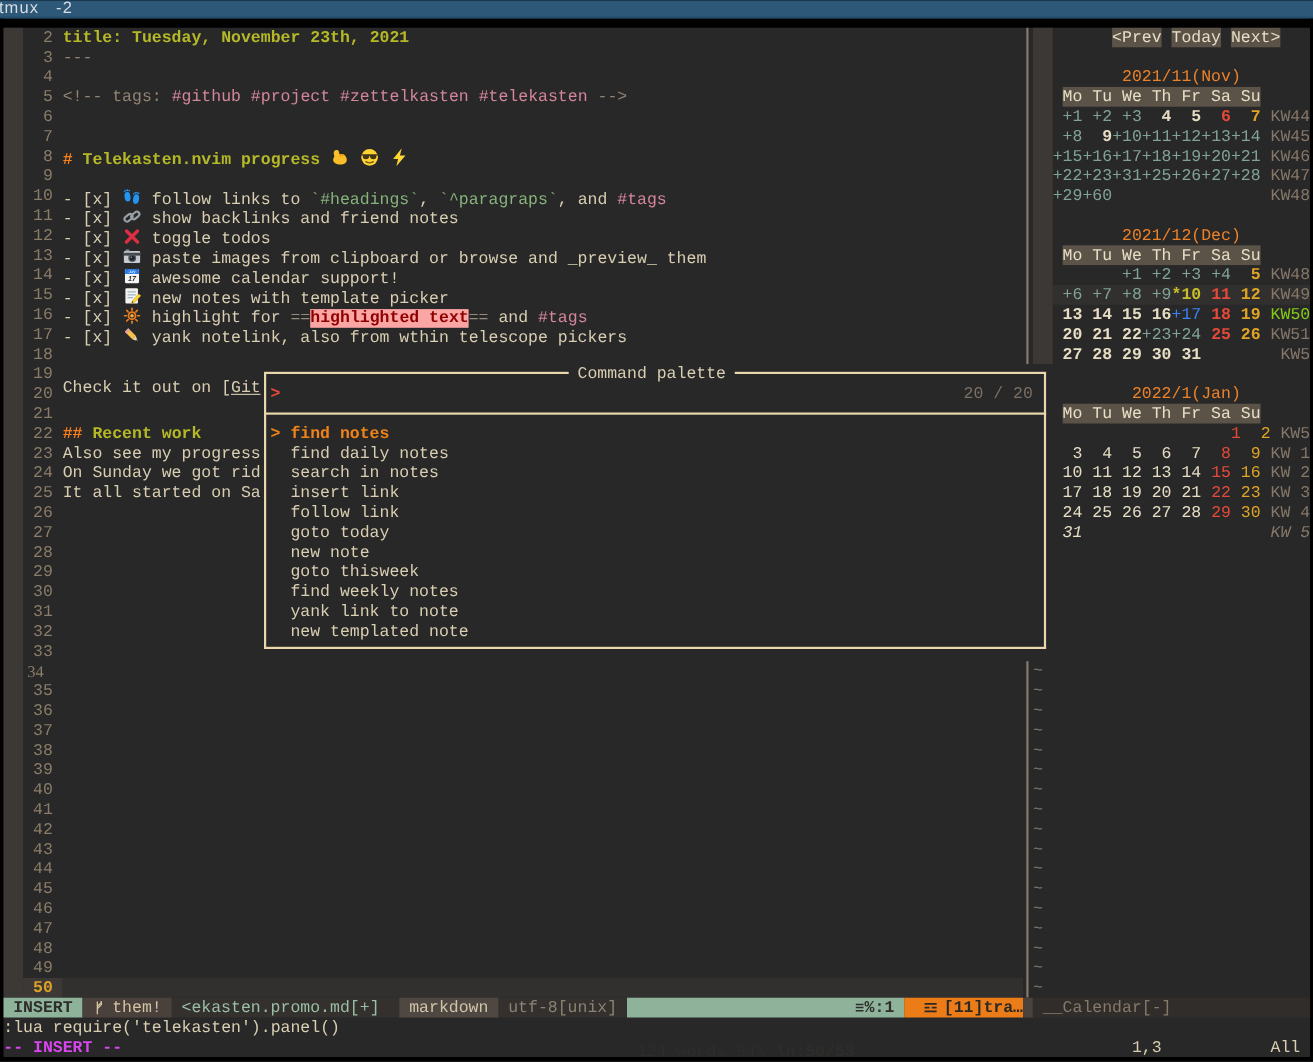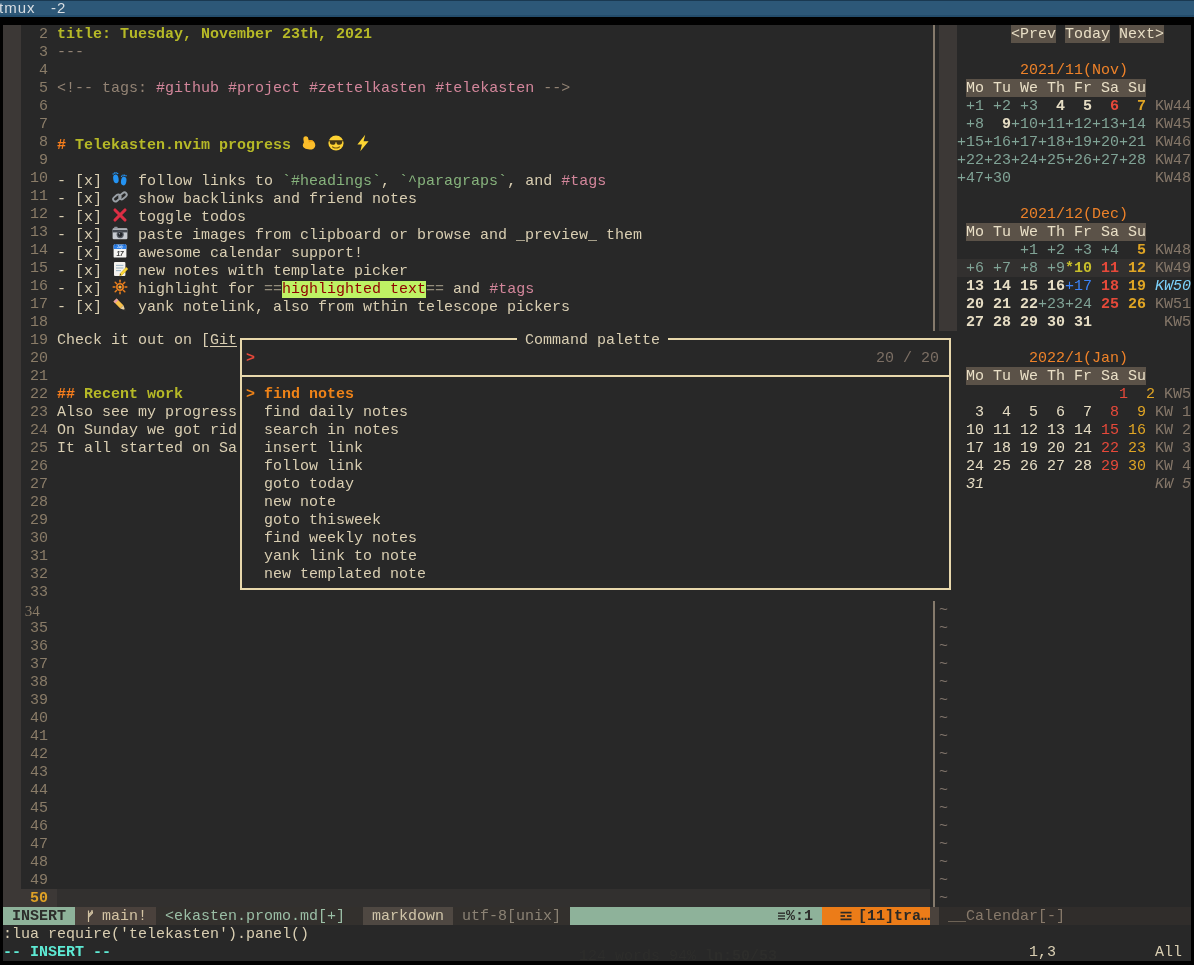--- a/index.html
+++ b/index.html
@@ -104,33 +104,33 @@
           <path d="M9 14V15.8"></path>
           <path d="M2.2 9H4"></path>
           <path d="M14 9H15.8"></path>
           <path d="M4.2 4.2L5.5 5.5"></path>
           <path d="M12.5 12.5L13.8 13.8"></path>
           <path d="M13.8 4.2L12.5 5.5"></path>
           <path d="M5.5 12.5L4.2 13.8"></path>
         </g>
         <circle cx="9" cy="9" r="3.2" fill="none" stroke="#ec7f1d" stroke-width="1.6"></circle>
         <circle cx="9" cy="9" r="1.6" fill="#f5b043"></circle>
-      </svg></i><span style="color:#d9ceb2;">&nbsp;highlight&nbsp;for&nbsp;</span><span style="color:#948d7c;">==</span><span style="color:#8f0000;background:#bef264;font-weight:normal">highlighted&nbsp;text</span><span style="color:#948d7c;">==</span><span style="color:#d9ceb2;text-align:center;">&nbsp;and&nbsp;</span><span style="color:#d3869b;">#tags</span></div>
+      </svg></i><span style="color:#d9ceb2;">&nbsp;highlight&nbsp;for&nbsp;</span><span style="color:#948d7c;">==</span><span style="color:#8f0000;background:#fca5a5;font-weight:bold">highlighted&nbsp;text</span><span style="color:#948d7c;">==</span><span style="color:#d9ceb2;text-align:center;">&nbsp;and&nbsp;</span><span style="color:#d3869b;">#tags</span></div>
 <div class="a" style="left:21px;top:296px;color:#8a7c68;">&nbsp;17</div>
 <div class="a" style="left:57px;top:296px;"><span style="color:#d9ceb2;">-&nbsp;[x]&nbsp;</span><i class="e"><svg width="18" height="18" viewBox="0 0 18 18">
         <g transform="rotate(-45 9 9)">
           <rect x="6.8" y="2" width="4.4" height="9.6" fill="#f7c04a"></rect>
           <rect x="6.8" y="2" width="4.4" height="2.4" fill="#e89ba8"></rect>
           <path d="M6.8 11.6 h4.4 L9 16.4 Z" fill="#ecd3a2"></path>
           <path d="M8.2 14.6 L9.8 14.6 L9 16.4 Z" fill="#3a3a3a"></path>
         </g>
       </svg></i><span style="color:#d9ceb2;">&nbsp;yank&nbsp;notelink,&nbsp;also&nbsp;from&nbsp;wthin&nbsp;telescope&nbsp;pickers</span></div>
 <div class="a" style="left:21px;top:314px;color:#8a7c68;">&nbsp;18</div>
 <div class="a" style="left:21px;top:332px;color:#8a7c68;">&nbsp;19</div>
-<div class="a" style="left:57px;top:332px;"><span style="color:#d9ceb2;">Check&nbsp;it&nbsp;out&nbsp;on&nbsp;[</span><span style="color:#d9ceb2;text-decoration:underline;text-underline-offset:2px;">Git</span></div>
+<div class="a" style="left:57px;top:344px;"><span style="color:#d9ceb2;">Check&nbsp;it&nbsp;out&nbsp;on&nbsp;[</span><span style="color:#d9ceb2;text-decoration:underline;text-underline-offset:2px;">Git</span></div>
 <div class="a" style="left:21px;top:350px;color:#8a7c68;">&nbsp;20</div>
 <div class="a" style="left:21px;top:368px;color:#8a7c68;">&nbsp;21</div>
 <div class="a" style="left:21px;top:386px;color:#8a7c68;">&nbsp;22</div>
 <div class="a" style="left:57px;top:386px;"><span style="color:#f87e1c;font-weight:bold;">##&nbsp;</span><span style="color:#b6b927;font-weight:bold;">Recent&nbsp;work</span></div>
 <div class="a" style="left:21px;top:404px;color:#8a7c68;">&nbsp;23</div>
 <div class="a" style="left:57px;top:404px;"><span style="color:#d9ceb2;">Also&nbsp;see&nbsp;my&nbsp;progress</span></div>
 <div class="a" style="left:21px;top:422px;color:#8a7c68;">&nbsp;24</div>
 <div class="a" style="left:57px;top:422px;"><span style="color:#d9ceb2;">On&nbsp;Sunday&nbsp;we&nbsp;got&nbsp;rid</span></div>
 <div class="a" style="left:21px;top:440px;color:#8a7c68;">&nbsp;25</div>
 <div class="a" style="left:57px;top:440px;"><span style="color:#d9ceb2;">It&nbsp;all&nbsp;started&nbsp;on&nbsp;Sa</span></div>
@@ -164,29 +164,29 @@
 <div class="a" style="left:1065px;top:25px;width:45px;height:18px;background:#5b5248;"></div>
 <div class="a" style="left:1065px;top:26px;color:#e9dfc6;">Today</div>
 <div class="a" style="left:1119px;top:25px;width:45px;height:18px;background:#5b5248;"></div>
 <div class="a" style="left:1119px;top:26px;color:#e9dfc6;">Next&gt;</div>
 <div class="a" style="left:1020px;top:62px;color:#ee8229;">2021/11(Nov)</div>
 <div class="a" style="left:966px;top:79px;width:180px;height:18px;background:#5b5248;"></div>
 <div class="a" style="left:966px;top:80px;color:#e9dfc6;">Mo&nbsp;Tu&nbsp;We&nbsp;Th&nbsp;Fr&nbsp;Sa&nbsp;Su</div>
 <div class="a" style="left:957px;top:98px;"><span style="color:#80a396;">&nbsp;+1&nbsp;+2&nbsp;+3</span><span style="color:#e6ddc4;font-weight:bold;">&nbsp;&nbsp;4&nbsp;&nbsp;5</span><span style="color:#e6493a;font-weight:bold;">&nbsp;&nbsp;6</span><span style="color:#e0a524;font-weight:bold;">&nbsp;&nbsp;7</span><span style="color:#857769;">&nbsp;KW44</span></div>
 <div class="a" style="left:957px;top:116px;"><span style="color:#80a396;">&nbsp;+8</span><span style="color:#e6ddc4;font-weight:bold;">&nbsp;&nbsp;9</span><span style="color:#80a396;">+10+11+12+13+14</span><span style="color:#857769;">&nbsp;KW45</span></div>
 <div class="a" style="left:957px;top:134px;"><span style="color:#80a396;">+15+16+17+18+19+20+21</span><span style="color:#857769;">&nbsp;KW46</span></div>
-<div class="a" style="left:957px;top:152px;"><span style="color:#80a396;">+22+23+24+25+26+27+28</span><span style="color:#857769;">&nbsp;KW47</span></div>
-<div class="a" style="left:957px;top:170px;"><span style="color:#80a396;">+47+30</span><span style="color:#857769;">&nbsp;&nbsp;&nbsp;&nbsp;&nbsp;&nbsp;&nbsp;&nbsp;&nbsp;&nbsp;&nbsp;&nbsp;&nbsp;&nbsp;&nbsp;&nbsp;KW48</span></div>
+<div class="a" style="left:957px;top:152px;"><span style="color:#80a396;">+22+23+31+25+26+27+28</span><span style="color:#857769;">&nbsp;KW47</span></div>
+<div class="a" style="left:957px;top:170px;"><span style="color:#80a396;">+29+60</span><span style="color:#857769;">&nbsp;&nbsp;&nbsp;&nbsp;&nbsp;&nbsp;&nbsp;&nbsp;&nbsp;&nbsp;&nbsp;&nbsp;&nbsp;&nbsp;&nbsp;&nbsp;KW48</span></div>
 <div class="a" style="left:1020px;top:206px;color:#ee8229;">2021/12(Dec)</div>
 <div class="a" style="left:966px;top:223px;width:180px;height:18px;background:#5b5248;"></div>
 <div class="a" style="left:966px;top:224px;color:#e9dfc6;">Mo&nbsp;Tu&nbsp;We&nbsp;Th&nbsp;Fr&nbsp;Sa&nbsp;Su</div>
 <div class="a" style="left:957px;top:242px;"><span style="color:#e6ddc4;">&nbsp;&nbsp;&nbsp;&nbsp;&nbsp;&nbsp;&nbsp;</span><span style="color:#80a396;">+1&nbsp;+2&nbsp;+3&nbsp;+4</span><span style="color:#e0a524;font-weight:bold;">&nbsp;&nbsp;5</span><span style="color:#857769;">&nbsp;KW48</span></div>
 <div class="a" style="left:957px;top:259px;width:237px;height:18px;background:#32302f;"></div>
 <div class="a" style="left:957px;top:260px;"><span style="color:#80a396;">&nbsp;+6&nbsp;+7&nbsp;+8&nbsp;+9</span><span style="color:#c8bf2b;font-weight:bold;">*10</span><span style="color:#e6493a;font-weight:bold;">&nbsp;11</span><span style="color:#e0a524;font-weight:bold;">&nbsp;12</span><span style="color:#857769;">&nbsp;KW49</span></div>
-<div class="a" style="left:957px;top:278px;"><span style="color:#e6ddc4;font-weight:bold;">&nbsp;13&nbsp;14&nbsp;15&nbsp;16</span><span style="color:#3b82f6;">+17</span><span style="color:#e6493a;font-weight:bold;">&nbsp;18</span><span style="color:#e0a524;font-weight:bold;">&nbsp;19</span><span style="color:#7dd3fc;font-style:italic;">&nbsp;KW50</span></div>
+<div class="a" style="left:957px;top:278px;"><span style="color:#e6ddc4;font-weight:bold;">&nbsp;13&nbsp;14&nbsp;15&nbsp;16</span><span style="color:#3b82f6;">+17</span><span style="color:#e6493a;font-weight:bold;">&nbsp;18</span><span style="color:#e0a524;font-weight:bold;">&nbsp;19</span><span style="color:#84cc16;">&nbsp;KW50</span></div>
 <div class="a" style="left:957px;top:296px;"><span style="color:#e6ddc4;font-weight:bold;">&nbsp;20&nbsp;21&nbsp;22</span><span style="color:#80a396;">+23+24</span><span style="color:#e6493a;font-weight:bold;">&nbsp;25</span><span style="color:#e0a524;font-weight:bold;">&nbsp;26</span><span style="color:#857769;">&nbsp;KW51</span></div>
 <div class="a" style="left:957px;top:314px;"><span style="color:#e6ddc4;font-weight:bold;">&nbsp;27&nbsp;28&nbsp;29&nbsp;30&nbsp;31</span><span style="color:#857769;">&nbsp;&nbsp;&nbsp;&nbsp;&nbsp;&nbsp;&nbsp;&nbsp;KW5</span></div>
 <div class="a" style="left:1029px;top:350px;color:#ee8229;">2022/1(Jan)</div>
 <div class="a" style="left:966px;top:367px;width:180px;height:18px;background:#5b5248;"></div>
 <div class="a" style="left:966px;top:368px;color:#e9dfc6;">Mo&nbsp;Tu&nbsp;We&nbsp;Th&nbsp;Fr&nbsp;Sa&nbsp;Su</div>
 <div class="a" style="left:957px;top:386px;"><span style="color:#e6ddc4;">&nbsp;&nbsp;&nbsp;&nbsp;&nbsp;&nbsp;&nbsp;&nbsp;&nbsp;&nbsp;&nbsp;&nbsp;&nbsp;&nbsp;&nbsp;&nbsp;&nbsp;</span><span style="color:#e6493a;">&nbsp;1</span><span style="color:#e0a524;">&nbsp;&nbsp;2</span><span style="color:#857769;">&nbsp;KW52</span></div>
 <div class="a" style="left:957px;top:404px;"><span style="color:#e6ddc4;">&nbsp;&nbsp;3&nbsp;&nbsp;4&nbsp;&nbsp;5&nbsp;&nbsp;6&nbsp;&nbsp;7</span><span style="color:#e6493a;">&nbsp;&nbsp;8</span><span style="color:#e0a524;">&nbsp;&nbsp;9</span><span style="color:#857769;">&nbsp;KW&nbsp;1</span></div>
 <div class="a" style="left:957px;top:422px;"><span style="color:#e6ddc4;">&nbsp;10&nbsp;11&nbsp;12&nbsp;13&nbsp;14</span><span style="color:#e6493a;">&nbsp;15</span><span style="color:#e0a524;">&nbsp;16</span><span style="color:#857769;">&nbsp;KW&nbsp;2</span></div>
 <div class="a" style="left:957px;top:440px;"><span style="color:#e6ddc4;">&nbsp;17&nbsp;18&nbsp;19&nbsp;20&nbsp;21</span><span style="color:#e6493a;">&nbsp;22</span><span style="color:#e0a524;">&nbsp;23</span><span style="color:#857769;">&nbsp;KW&nbsp;3</span></div>
 <div class="a" style="left:957px;top:458px;"><span style="color:#e6ddc4;">&nbsp;24&nbsp;25&nbsp;26&nbsp;27&nbsp;28</span><span style="color:#e6493a;">&nbsp;29</span><span style="color:#e0a524;">&nbsp;30</span><span style="color:#857769;">&nbsp;KW&nbsp;4</span></div>
@@ -234,21 +234,21 @@
 <div class="a" style="left:3px;top:907px;width:72px;height:18px;background:#8eb29a;"></div>
 <div class="a" style="left:3px;top:908px;color:#2d2d2b;font-weight:bold;">&nbsp;INSERT&nbsp;</div>
 <div class="a" style="left:75px;top:907px;width:81px;height:18px;background:#4a413c;"></div>
 <div class="a" style="left:84px;top:907px;width:9px;height:18px"><svg width="9" height="18" viewBox="0 0 9 18">
       <g stroke="#d4c4a4" stroke-width="1.2" fill="none">
         <path d="M4.5 3.5 V15"></path>
         <path d="M4.5 8 L8 4.5 V3"></path>
         <path d="M4.5 10 L8.4 6 V4.5"></path>
       </g>
     </svg></div>
-<div class="a" style="left:102px;top:908px;color:#d4c4a4;">main!</div>
+<div class="a" style="left:102px;top:908px;color:#d4c4a4;">them!</div>
 <div class="a" style="left:165px;top:908px;color:#9bbfa6;">&lt;ekasten.promo.md[+]</div>
 <div class="a" style="left:363px;top:907px;width:90px;height:18px;background:#4f4842;"></div>
 <div class="a" style="left:372px;top:908px;color:#d0c5a9;">markdown</div>
 <div class="a" style="left:462px;top:908px;color:#8b8274;">utf-8[unix]</div>
 <div class="a" style="left:570px;top:907px;width:252px;height:18px;background:#8eb29a;"></div>
 <div class="a" style="left:579px;top:948px;color:#2d2d2b;">124&nbsp;words&nbsp;94%&nbsp;<span style="color:#2d2d2b;font-weight:bold;">ln:50/53</span></div>
 <div class="a" style="left:777px;top:907px;width:9px;height:18px"><svg width="9" height="18" viewBox="0 0 9 18">
       <g stroke="#2d2d2b" stroke-width="1.4">
         <path d="M1 6.2h7"></path>
         <path d="M1 9h7"></path>
@@ -263,19 +263,19 @@
         <path d="M1.5 9h4.5"></path>
         <path d="M8 9h4.5"></path>
         <path d="M1.5 12.4h11"></path>
       </g>
     </svg></div>
 <div class="a" style="left:858px;top:908px;color:#2b2926;font-weight:bold;">[11]tra…</div>
 <div class="a" style="left:930px;top:907px;width:9px;height:18px;background:#4a423c;"></div>
 <div class="a" style="left:939px;top:907px;width:255px;height:18px;background:#302d2b;"></div>
 <div class="a" style="left:948px;top:908px;color:#87796a;">__Calendar[-]</div>
 <div class="a" style="left:3px;top:926px;color:#d9ceb2;">:lua&nbsp;require('telekasten').panel()</div>
-<div class="a" style="left:3px;top:944px;color:#5eead4;font-weight:bold;">--&nbsp;INSERT&nbsp;--</div>
+<div class="a" style="left:3px;top:944px;color:#d946ef;font-weight:bold;">--&nbsp;INSERT&nbsp;--</div>
 <div class="a" style="left:1029px;top:944px;color:#d9ceb2;">1,3</div>
 <div class="a" style="left:1155px;top:944px;color:#d9ceb2;">All</div>
 <div class="a" style="left:0px;top:17px;width:1194px;height:8px;background:#010101;"></div>
 <div class="a" style="left:0px;top:961px;width:1194px;height:4px;background:#010101;"></div>
 <div class="a" style="left:0px;top:17px;width:3px;height:944px;background:#010101;"></div>
 <div class="a" style="left:1191px;top:17px;width:3px;height:944px;background:#010101;"></div>
 
 </body></html>

